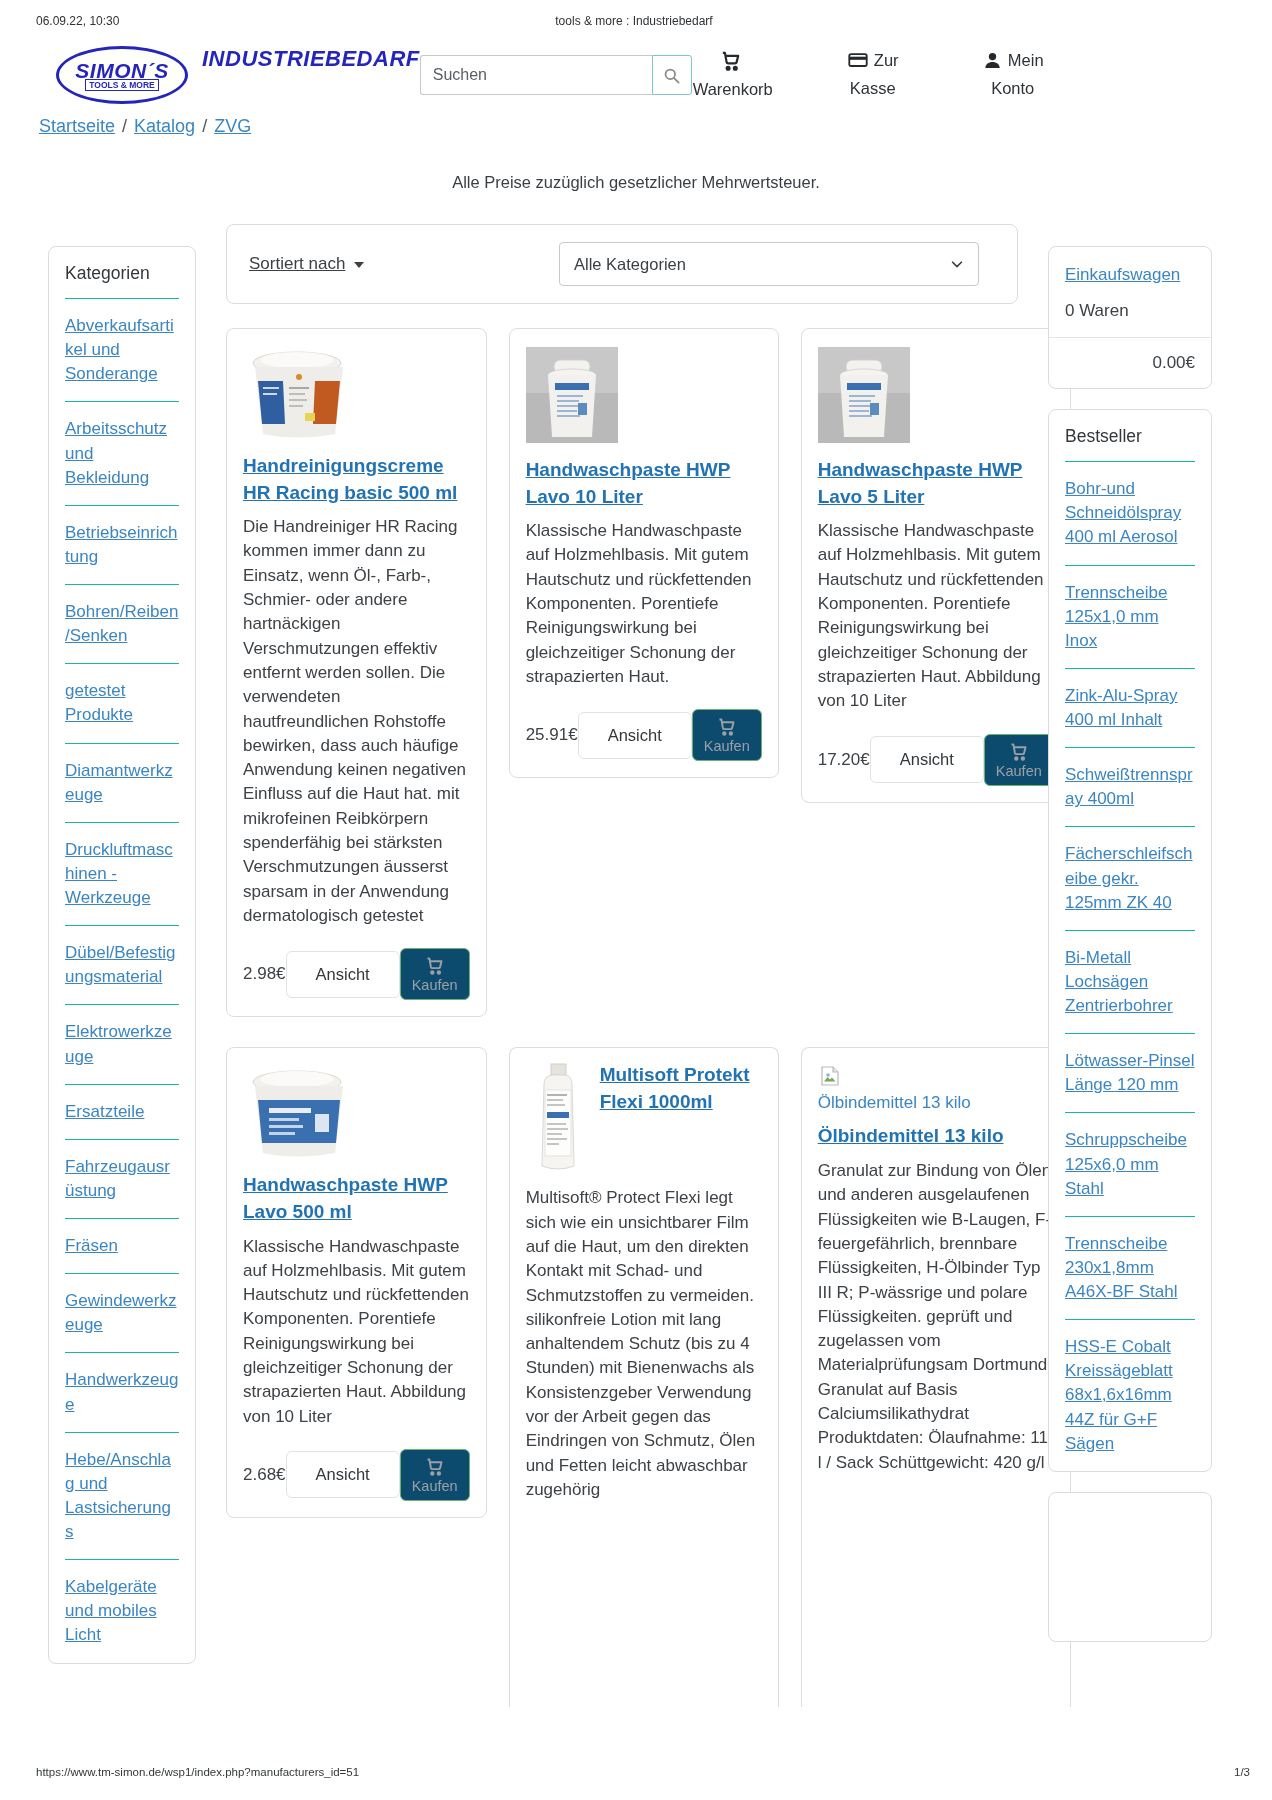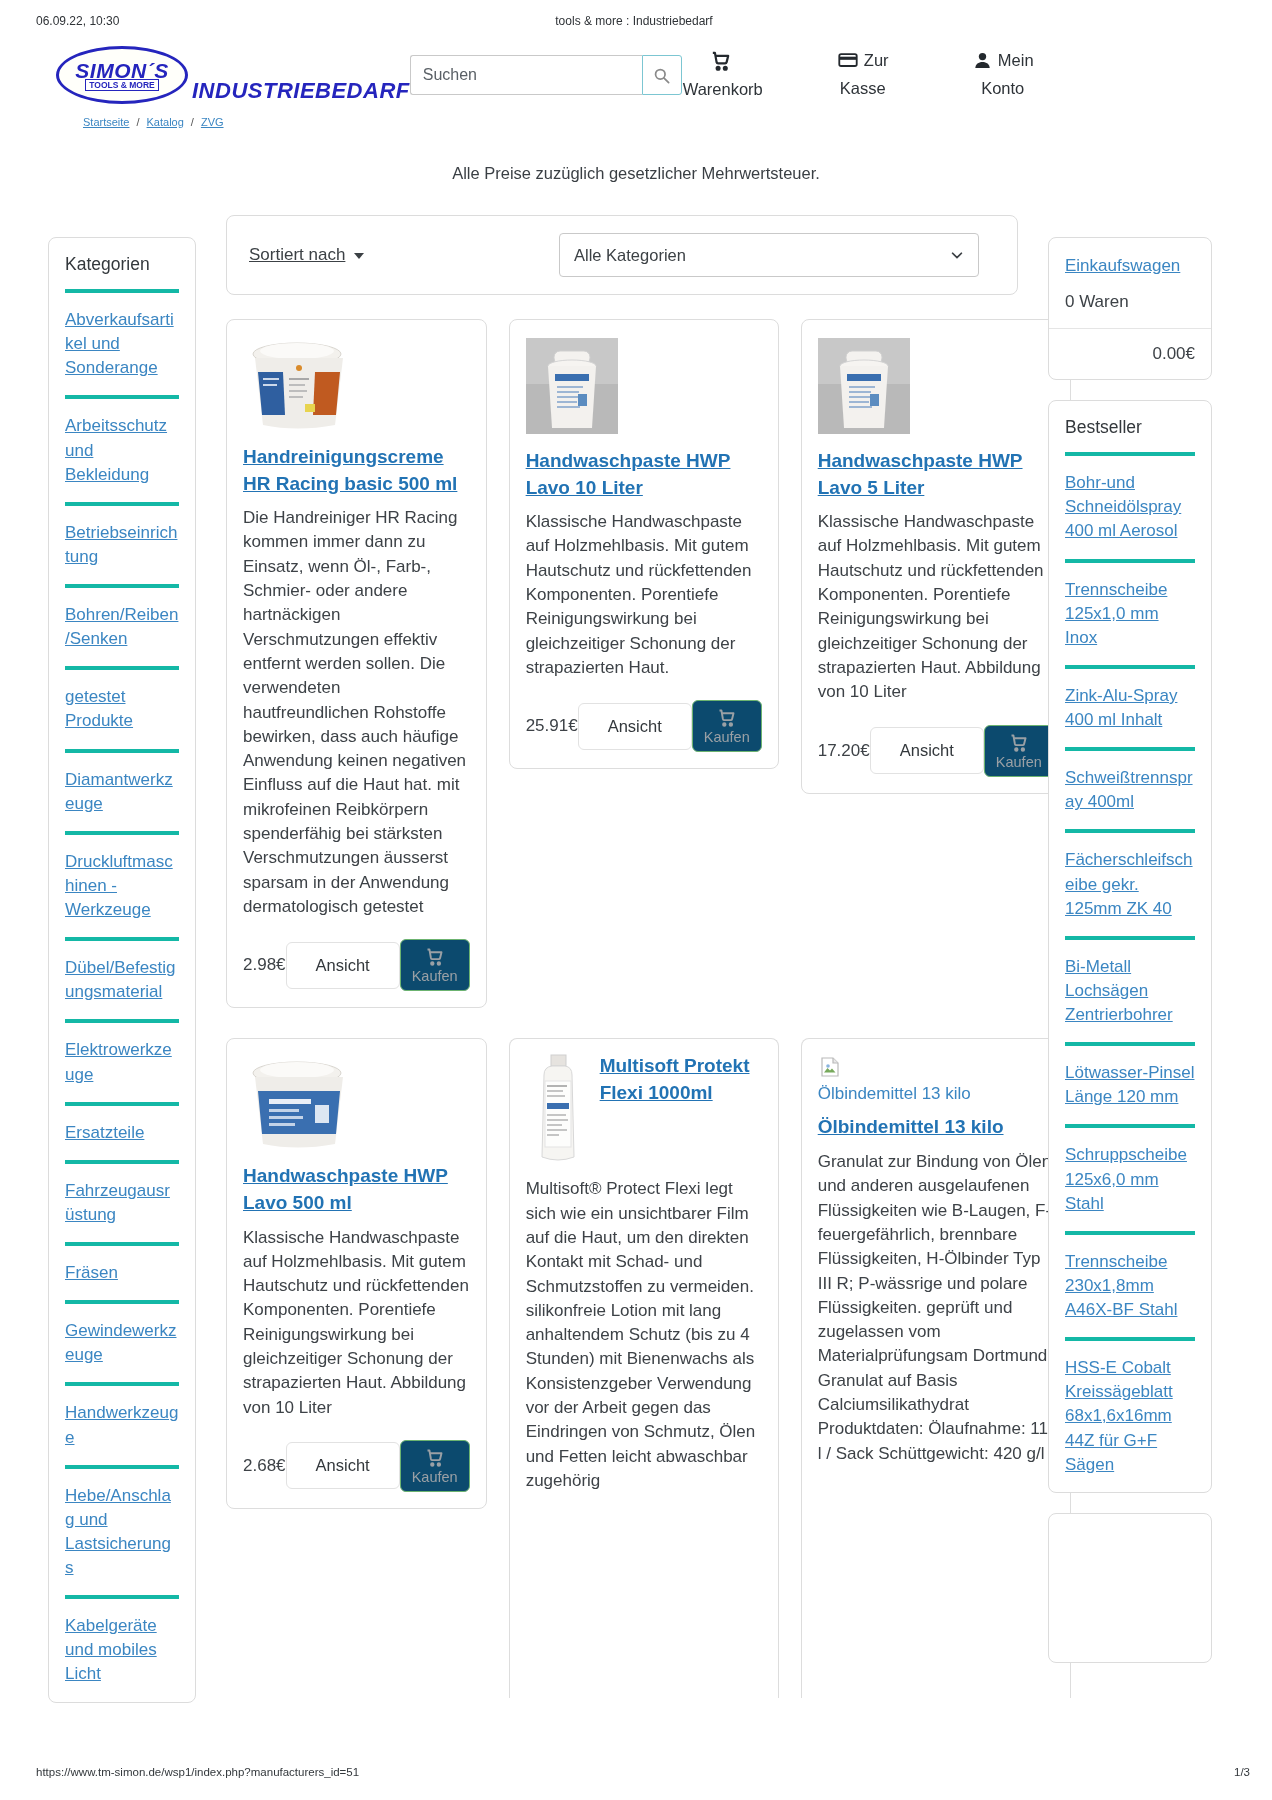--- a/index.html
+++ b/index.html
@@ -11,48 +11,48 @@
   }
   .page { position:relative; width:1272px; height:1800px; overflow:hidden; background:#fff; }
 
   
   .print-header { display:flex; align-items:flex-start; padding:14px 40px 0 36px; font-size:12px; color:#2f3337; }
   .ph-side { width:300px; }
   .ph-center { flex:1; text-align:center; }
 
   
   .site-header { display:flex; align-items:center; justify-content:space-between; width:990px; margin:18px 0 6px 56px; }
-  .logo { display:flex; align-items:flex-end; gap:4px; cursor:pointer; }
+  .logo { display:flex; align-items:flex-start; gap:14px; cursor:pointer; }
   .logo-oval { width:132px; height:58px; border:3px solid #2525bd; border-radius:50%; display:flex; flex-direction:column; align-items:center; justify-content:center; color:#2525bd; background:#fffffa; }
   .logo-name { font-size:21px; font-weight:bold; font-style:italic; letter-spacing:.5px; white-space:nowrap; }
   .logo-sub { font-size:8.5px; font-weight:bold; border:1.5px solid #2525bd; padding:0 3px; background:#fff; margin-top:-4px; white-space:nowrap; }
   .logo-brand { font-size:22px; font-weight:bold; font-style:italic; color:#2525bd; letter-spacing:.5px; }
 
   .search { display:flex; width:312px; height:40px; }
   .search input { flex:1; border:1px solid #c9c9c9; border-right:none; border-radius:3px 0 0 3px; padding:0 12px; font-size:16px; color:#444; outline:none; font-family:inherit; }
   .search input::placeholder { color:#5a6066; opacity:1; }
   .search button { width:40px; border:1px solid #7cc6d2; border-radius:0 3px 3px 0; background:#fff; display:flex; align-items:center; justify-content:center; cursor:pointer; }
 
   .hnav { display:flex; gap:58px; margin-right:4px; }
   .hnav-item { width:82px; text-align:center; font-size:16.5px; color:#2e3338; cursor:pointer; line-height:1.4; }
   .nav-icon { display:inline-block; vertical-align:-5px; margin-right:5px; color:#24292e; }
 
   
-  .breadcrumb { margin:12px 0 0 83px; font-size:11px; }
+  .breadcrumb { margin:12px 0 0 39px; font-size:18px; }
   .breadcrumb a { color:#3b86c2; text-decoration:underline; cursor:pointer; }
   .crumb-sep { color:#555; margin:0 7px; }
 
   .notice { text-align:center; font-size:16.5px; color:#3a3f44; margin:36px 12px 32px; }
 
   
   .layout { display:grid; grid-template-columns:148px 792px 164px; column-gap:30px; padding-left:48px; align-items:start; }
   .panel { border:1px solid #dcdcdc; border-radius:8px; background:#fff; }
   .side { margin-top:22px; padding:0 16px; }
   .panel-title { font-size:17.5px; color:#33383c; padding:16px 0 14px; }
-  .side a.item { display:block; padding:15px 0; border-top:4px solid #14b8a6; font-size:17px; line-height:1.42; color:#3b86c2; text-decoration:underline; overflow-wrap:break-word; cursor:pointer; }
+  .side a.item { display:block; padding:15px 0; border-top:1px solid #14b8a6; font-size:17px; line-height:1.42; color:#3b86c2; text-decoration:underline; overflow-wrap:break-word; cursor:pointer; }
 
   
   .toolbar { display:flex; align-items:center; padding:17px 36px 17px 22px; margin-bottom:24px; }
   .sort { font-size:17px; color:#3c4145; text-decoration:underline; display:inline-flex; align-items:center; gap:9px; cursor:pointer; }
   .caret { width:0; height:0; border-left:5px solid transparent; border-right:5px solid transparent; border-top:6px solid #3c4145; display:inline-block; margin-top:2px; }
   .select-box { margin-left:auto; margin-right:2px; width:420px; height:44px; border:1px solid #c9c9c9; border-radius:4px; display:flex; align-items:center; justify-content:space-between; padding:0 14px; font-size:16.5px; color:#3c4145; cursor:pointer; background:#fff; }
 
   
   .product-grid { display:grid; grid-template-columns:repeat(3,1fr); column-gap:22px; row-gap:30px; align-items:start; }
   .card { border:1px solid #ddd; border-radius:8px; padding:14px 16px 16px; background:#fff; }

